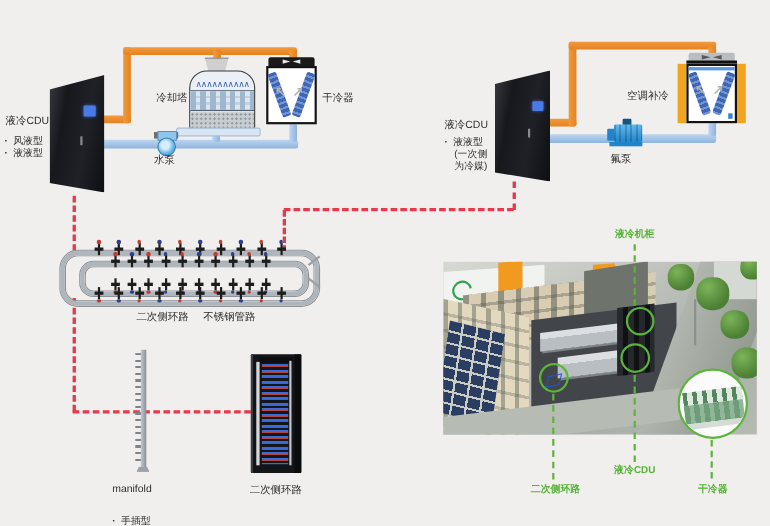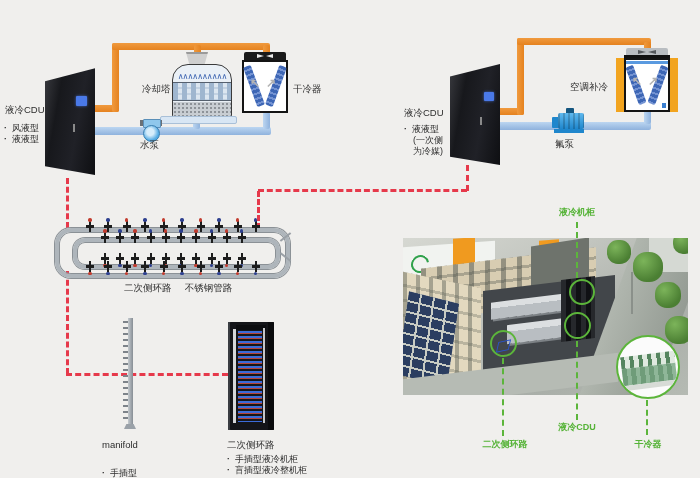--- a/index.html
+++ b/index.html
@@ -314,24 +314,20 @@
       <div class="bullet-row">盲插型</div>
     </div>
 
   <div class="abs" style="left:228px;top:322px;width:46px;height:108px;z-index:6;background:#141519;border-radius:1px;box-shadow:inset -6px 0 0 #0a0b0d,inset 2px 0 0 #3a3d42;">
     <div class="abs" style="left:8px;top:3px;width:30px;height:5px;background:#0c0d10;"></div>
     <div class="abs" style="left:5px;top:7px;width:3px;height:94px;background:#d5d7d9;"></div>
     <div class="abs" style="left:35px;top:6px;width:2px;height:95px;background:#c5c7c9;"></div>
     <div class="abs" style="left:10px;top:9px;width:24px;height:91px;background:repeating-linear-gradient(180deg,#3b6bd8 0 2px,#b5453a 2px 3px,#15161a 3px 5px);"></div>
   </div>
   <div class="lbl" style="left:227px;top:439px;">二次侧环路</div>
-  <div class="bullets" style="left:227px;top:454px;">
-      <div class="bullet-row">手插型液冷机柜</div>
-      <div class="bullet-row">盲插型液冷整机柜</div>
-    </div>
 
   <div id="photo">
     <div class="abs" style="left:0;top:6px;width:92px;height:50px;background:#f1f3f0;transform:skewY(-4deg);">
       <div class="abs" style="left:8px;top:9px;width:14px;height:14px;border:2.5px solid #31a24c;border-radius:50%;border-right-color:rgba(0,0,0,0);transform:rotate(35deg);"></div>
     </div>
     <div class="abs" style="left:50px;top:0;width:22px;height:30px;background:#F09A1F;transform:skewY(-4deg);"></div>
     <div class="abs" style="left:136px;top:2px;width:20px;height:27px;background:#F09A1F;transform:skewY(-4deg);"></div>
     <div class="abs" style="left:18px;top:20px;width:175px;height:52px;background:#D8CDB2;transform:skewY(-7deg);background-image:repeating-linear-gradient(90deg,rgba(80,85,78,.5) 0 5px,rgba(0,0,0,0) 5px 16px),repeating-linear-gradient(180deg,rgba(0,0,0,0) 0 9px,rgba(80,85,78,.35) 9px 12px);"></div>
     <div class="abs" style="left:128px;top:4px;width:58px;height:58px;background:#6e736c;transform:skewY(-9deg);"></div>
     <div class="abs" style="left:0;top:42px;width:78px;height:115px;background:#E3D9BF;transform:skewY(12deg);background-image:repeating-linear-gradient(90deg,rgba(90,95,85,.45) 0 4px,rgba(0,0,0,0) 4px 13px),repeating-linear-gradient(180deg,rgba(0,0,0,0) 0 12px,rgba(90,95,85,.3) 12px 15px);"></div>

